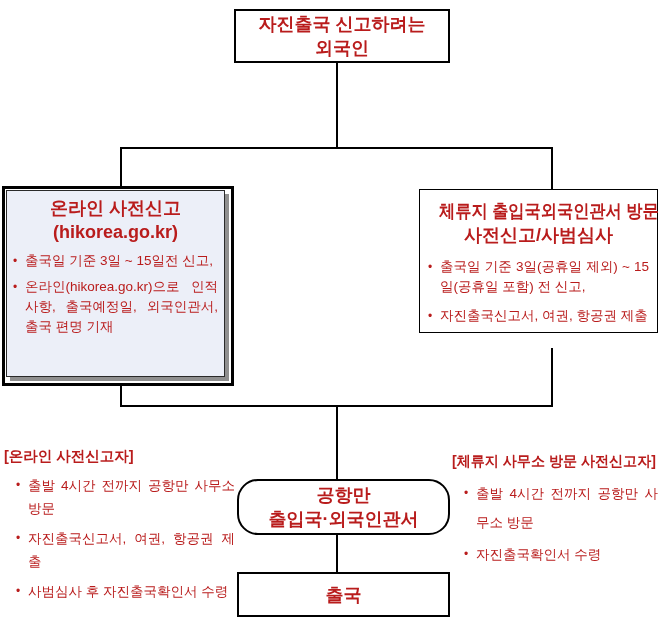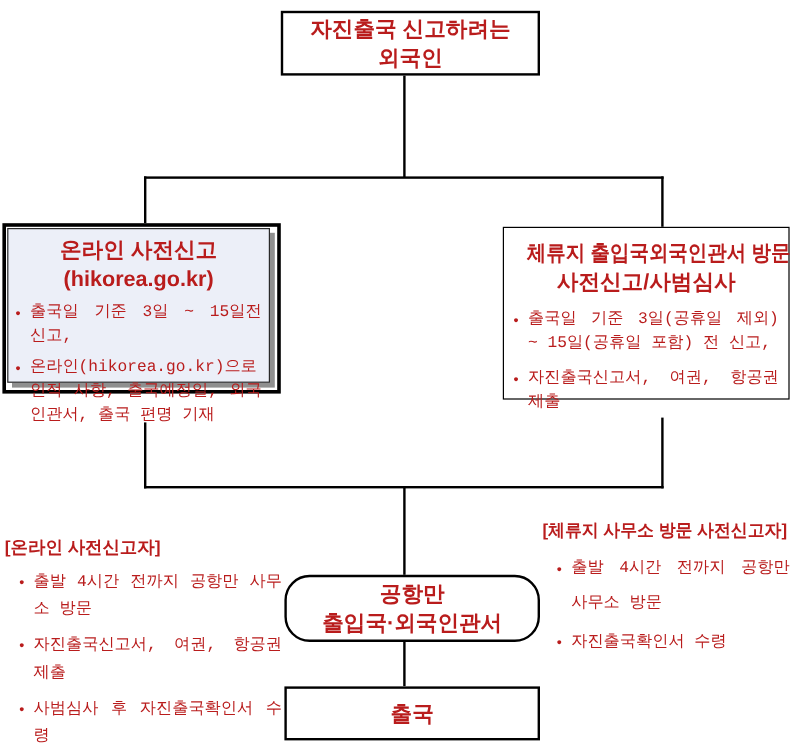--- a/index.html
+++ b/index.html
@@ -71,21 +71,20 @@
     margin-bottom: 6px;
   }
   .bullet .dot {
     flex: 0 0 12px;
     text-align: left;
     font-size: 12px;
   }
   .bullet .txt {
     flex: 1 1 auto;
     text-align: justify;
-    font-family: Liberation Mono, monospace;
   }
   .plain-box {
     position: absolute;
     box-sizing: border-box;
     border: 1.5px solid #000000;
     background: #ffffff;
     padding: 9px 8px 0 8px;
   }
   .note {
     position: absolute;
@@ -115,21 +114,21 @@
   <div class="conn" style="left:551px; top:348px; width:2px;  height:59px;"></div>
   <div class="conn" style="left:120px; top:405px; width:433px; height:2px;"></div>
   <div class="conn" style="left:336px; top:405px; width:2px;  height:74px;"></div>
   <div class="conn" style="left:336px; top:534px; width:2px;  height:38px;"></div>
 
   <div class="box" style="left:234px; top:9px; width:216px; height:54px;">
     <span class="line">자진출국 신고하려는</span>
     <span class="line">외국인</span>
   </div>
 
-  <div class="hl-outer" style="left:2px; top:186px; width:232px; height:142px;">
+  <div class="hl-outer" style="left:2px; top:186px; width:232px; height:200px;">
     <div class="hl-inner">
       <div class="panel-title">
         <span class="t-line">온라인 사전신고</span>
         <span class="t-line">(hikorea.go.kr)</span>
       </div>
       <div class="bullets">
         <div class="bullet">
           <span class="dot">•</span>
           <span class="txt">출국일 기준 3일 ~ 15일전 신고,</span>
         </div>
@@ -167,21 +166,21 @@
     <div class="bullet">
       <span class="dot">•</span>
       <span class="txt">자진출국신고서, 여권, 항공권 제출</span>
     </div>
     <div class="bullet">
       <span class="dot">•</span>
       <span class="txt">사범심사 후 자진출국확인서 수령</span>
     </div>
   </div>
 
-  <div class="note note-loose" style="left:452px; top:433px; width:206px;">
+  <div class="note note-loose" style="left:452px; top:452px; width:206px;">
     <div class="note-h sq-l">[체류지 사무소 방문 사전신고자]</div>
     <div class="bullet">
       <span class="dot">•</span>
       <span class="txt">출발 4시간 전까지 공항만 사무소 방문</span>
     </div>
     <div class="bullet">
       <span class="dot">•</span>
       <span class="txt">자진출국확인서 수령</span>
     </div>
   </div>

